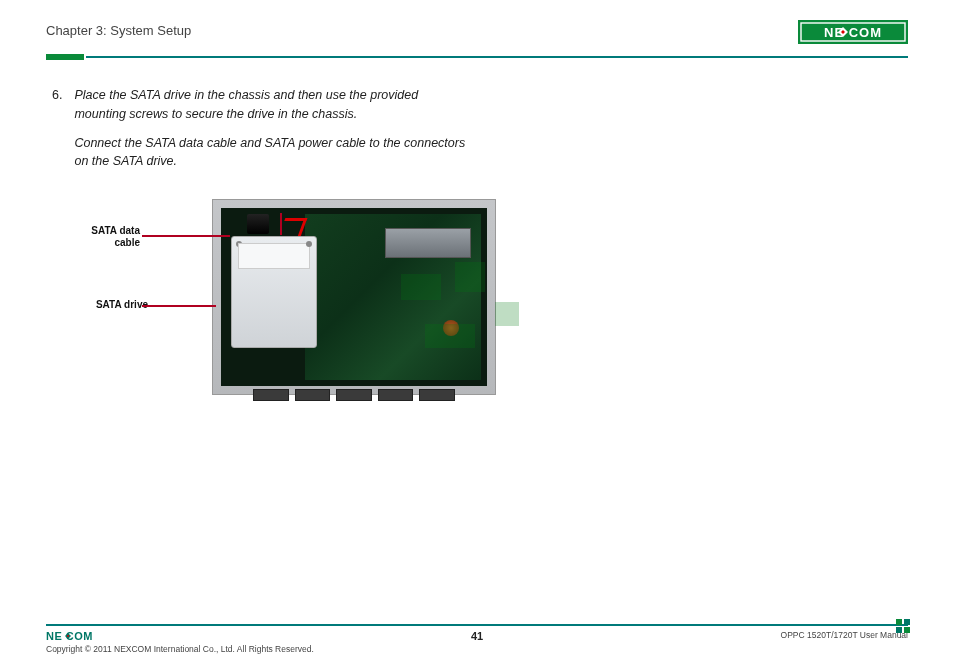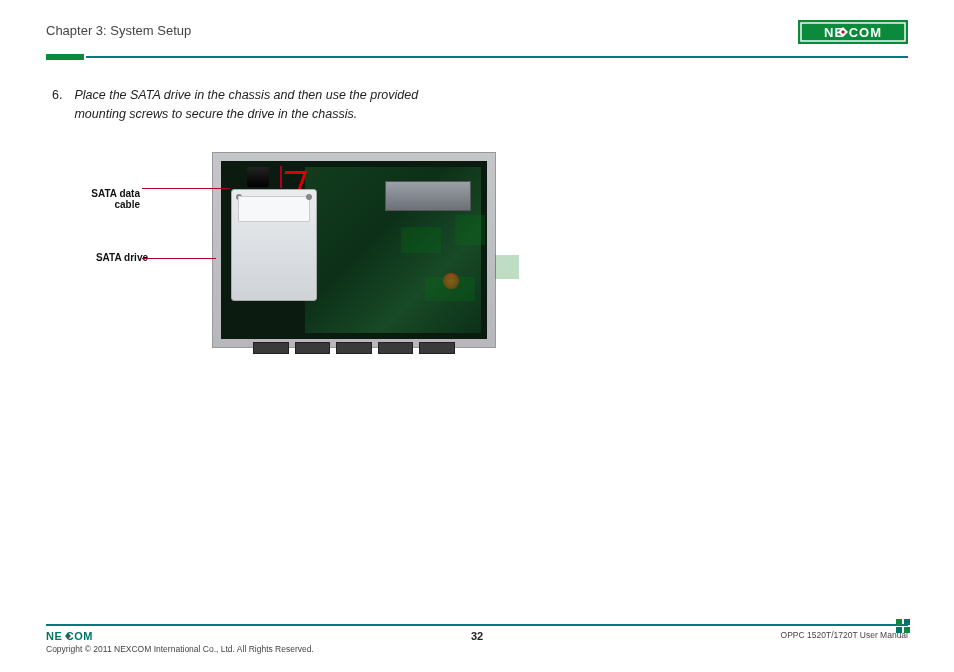--- a/index.html
+++ b/index.html
@@ -59,21 +59,21 @@
   }
   .callout {
     position: absolute;
     font-size: 10px;
     font-weight: 700;
     color: #111;
     text-align: right;
     line-height: 1.15;
   }
   .callout.top { text-align: left; top: 0; left: 158px; }
-  .callout.left1 { top: 36px; left: 0; width: 68px; }
+  .callout.left1 { top: 26px; left: 0; width: 68px; }
   .callout.left2 { top: 100px; left: 8px; width: 68px; }
   .leader {
     position: absolute;
     background: #b00020;
   }
   .leader.top-v { left: 208px; top: 14px; width: 1.5px; height: 22px; }
   .leader.l1-h  { left: 70px;  top: 36px; height: 1.5px; width: 88px; }
   .leader.l2-h  { left: 70px;  top: 106px; height: 1.5px; width: 74px; }
   .photo {
     position: relative;
@@ -180,20 +180,21 @@
   <div class="rule-row">
     <div class="rule-green"></div>
     <div class="rule-teal"></div>
   </div>
 
   <div class="content">
     <div class="step">
       <div class="step-num">6.</div>
       <div class="step-body">
         <p>Place the SATA drive in the chassis and then use the provided mounting screws to secure the drive in the chassis.</p>
+        <p>Connect the SATA data cable and SATA power cable to the connectors on the SATA drive.</p>
       </div>
     </div>
 
     <div class="figure-area">
       <div class="callout top">SATA power cable</div>
       <div class="callout left1">SATA data cable</div>
       <div class="callout left2">SATA drive</div>
 
       <div class="photo">
         <div class="photo-inner">
@@ -243,18 +244,18 @@
           <svg width="66" height="12" viewBox="0 0 66 12">
             <text x="0" y="10" font-family="Arial" font-size="11" font-weight="900" fill="#076" letter-spacing="0.5">NE COM</text>
             <g transform="translate(22,6)">
                 <polygon points="-3,0 0,-3 3,0 0,3" fill="#076"></polygon>
                 <polygon points="-1.2,0 0,-1.2 1.2,0 0,1.2" fill="#d00"></polygon>
               </g>
           </svg>
         </div>
         <div>Copyright © 2011 NEXCOM International Co., Ltd. All Rights Reserved.</div>
       </div>
-      <div class="page-number">32</div>
+      <div class="page-number">41</div>
       <div style="">OPPC 1520T/1720T User Manual</div>
     </div>
   </div>
 
 </div>
 
 </body></html>

